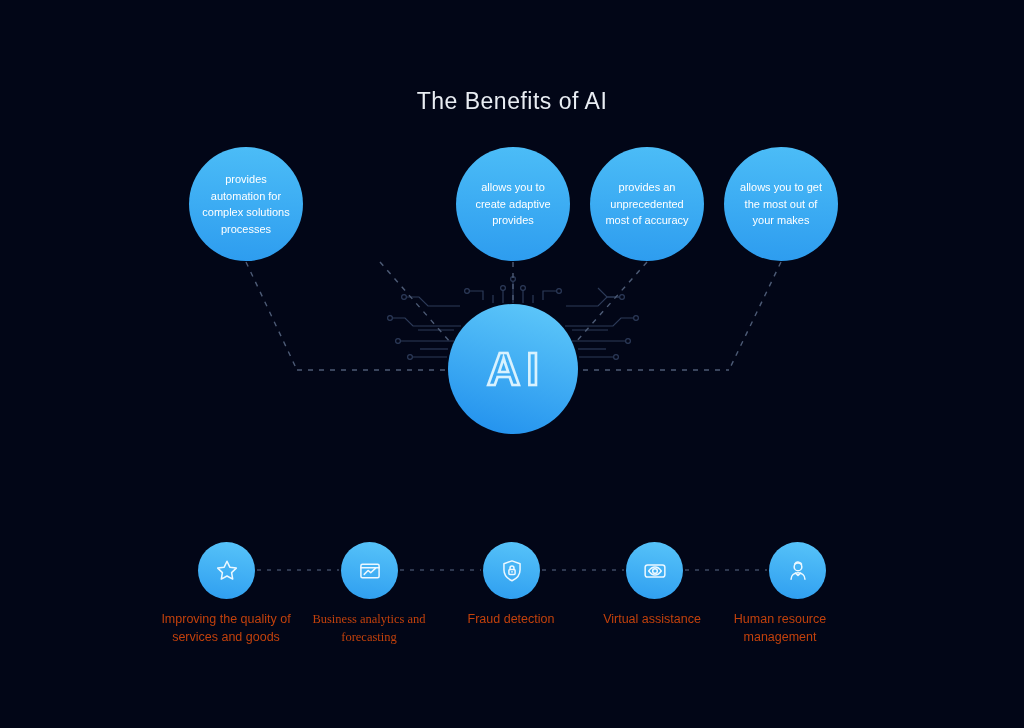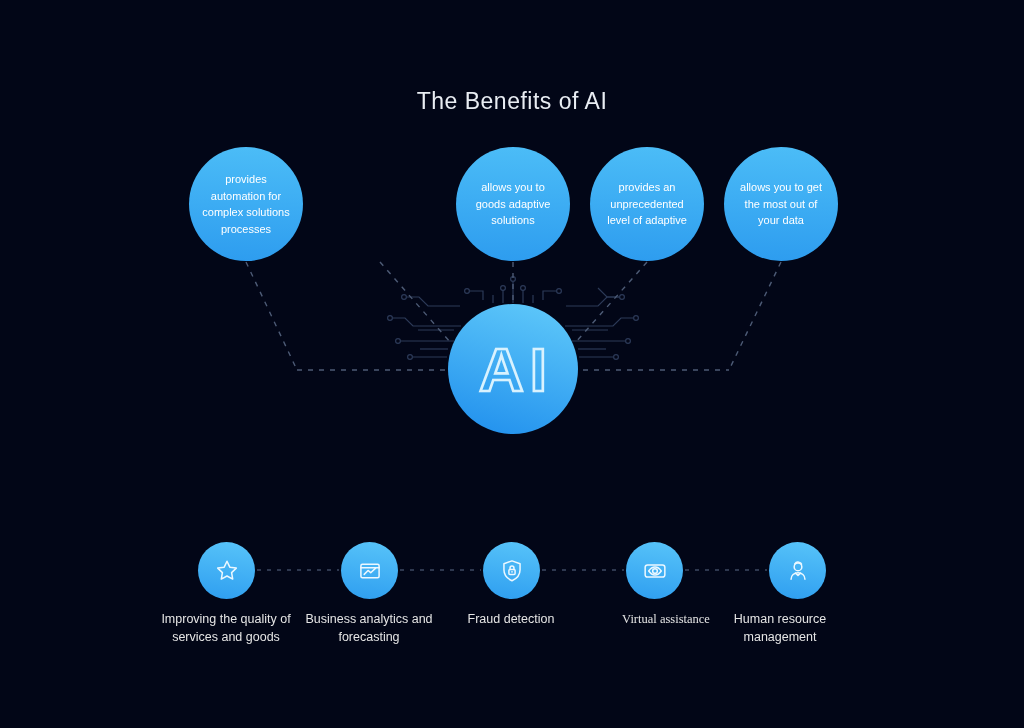--- a/index.html
+++ b/index.html
@@ -29,39 +29,39 @@
   .b1 { left:189px; } .b2 { left:323px; } .b3 { left:456px; }
   .b4 { left:590px; } .b5 { left:724px; }
 
   .ai-circle {
     position:absolute; left:448px; top:304px; width:130px; height:130px;
     border-radius:50%;
     background:linear-gradient(197deg,#5cc6f9 8%,#2493ee 92%);
     display:flex; align-items:center; justify-content:center;
   }
   .ai-text {
-    font-size:62px; font-weight:700; letter-spacing:6px; padding-left:6px;
+    font-size:46px; font-weight:700; letter-spacing:6px; padding-left:6px;
     color:transparent; -webkit-text-stroke:2.6px #d9f2fe;
   }
 
   .enh-circle {
     position:absolute; top:542px; width:57px; height:57px;
     border-radius:50%;
     background:linear-gradient(188deg,#58c4f9 0%,#2e9ef0 100%);
     display:flex; align-items:center; justify-content:center;
   }
   .e1 { left:198px; } .e2 { left:341px; } .e3 { left:483px; }
   .e4 { left:626px; } .e5 { left:769px; }
 
   .enh-label {
     position:absolute; top:610px; width:160px;
-    text-align:center; color:#e5e5e5; font-size:12.5px; line-height:1.45;
+    text-align:center; color:#c2410c; font-size:12.5px; line-height:1.45;
   }
-  .l1 { left:146px; } .l2 { left:289px; } .l3 { left:431px; }
-  .l4 { left:586px;font-family:Liberation Serif, serif; } .l5 { left:700px; }
+  .l1 { left:146px; } .l2 { left:289px;font-family:Liberation Serif, serif; } .l3 { left:431px; }
+  .l4 { left:572px; } .l5 { left:700px; }
 
   .icon svg { display:block; }
 </style>
 </head>
 <body>
 
 <div class="stage">
 
   <svg class="deco" width="1024" height="728" viewBox="0 0 1024 728">
 
@@ -117,27 +117,27 @@
       <path d="M685,570 H767"></path>
     </g>
   </svg>
 
   <h1 class="title t1">The Benefits of AI</h1>
 
   <div class="benefit b1">
     <span>provides automation for complex solutions processes</span>
   </div>
   <div class="benefit b3">
-    <span>allows you to goods adaptive solutions</span>
+    <span>allows you to create adaptive provides</span>
   </div>
   <div class="benefit b4">
-    <span>provides an unprecedented level of adaptive</span>
+    <span>provides an unprecedented most of accuracy</span>
   </div>
   <div class="benefit b5">
-    <span>allows you to get the most out of your data</span>
+    <span>allows you to get the most out of your makes</span>
   </div>
 
   <div class="ai-circle">
     <span class="ai-text">AI</span>
   </div>
 
 
   <div class="enh-circle e1 icon">
     <svg width="30" height="30" viewBox="0 0 32 32" fill="none" stroke="#ecf8ff" stroke-width="1.6" stroke-linejoin="round" stroke-linecap="round">
       <path d="M16 5.6 L19 11.9 L25.9 12.9 L20.9 17.7 L22.1 24.6 L16 21.3 L9.9 24.6 L11.1 17.7 L6.1 12.9 L13 11.9 Z"></path>

